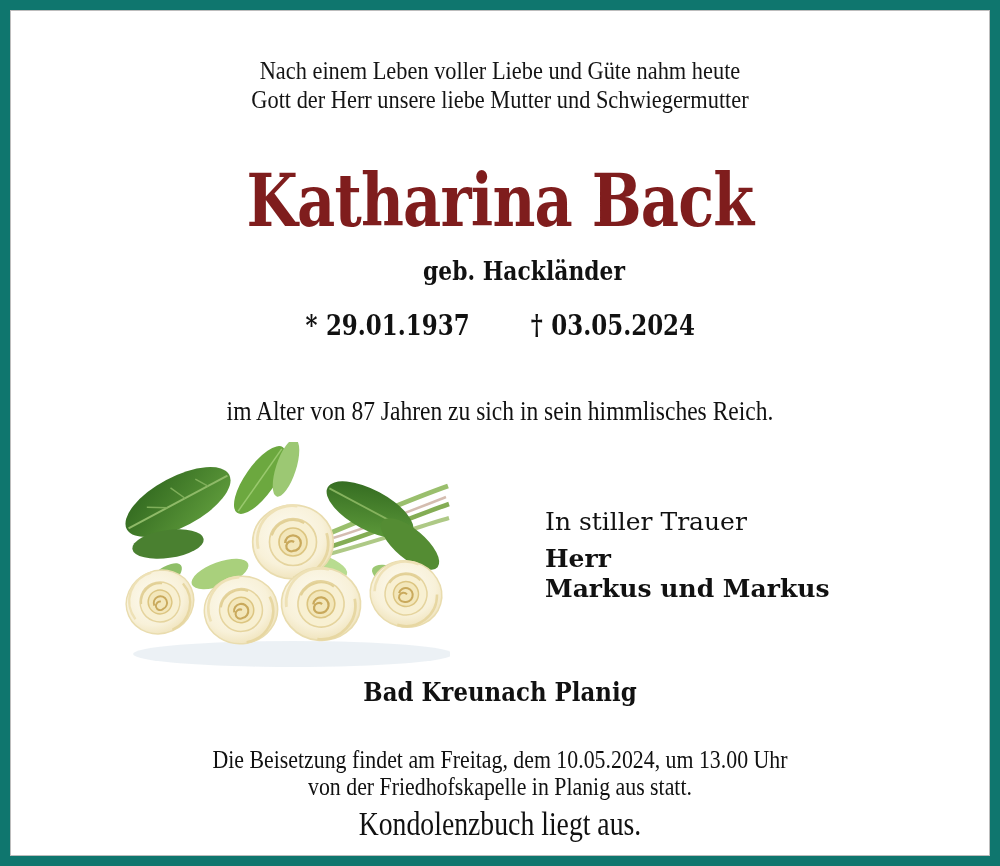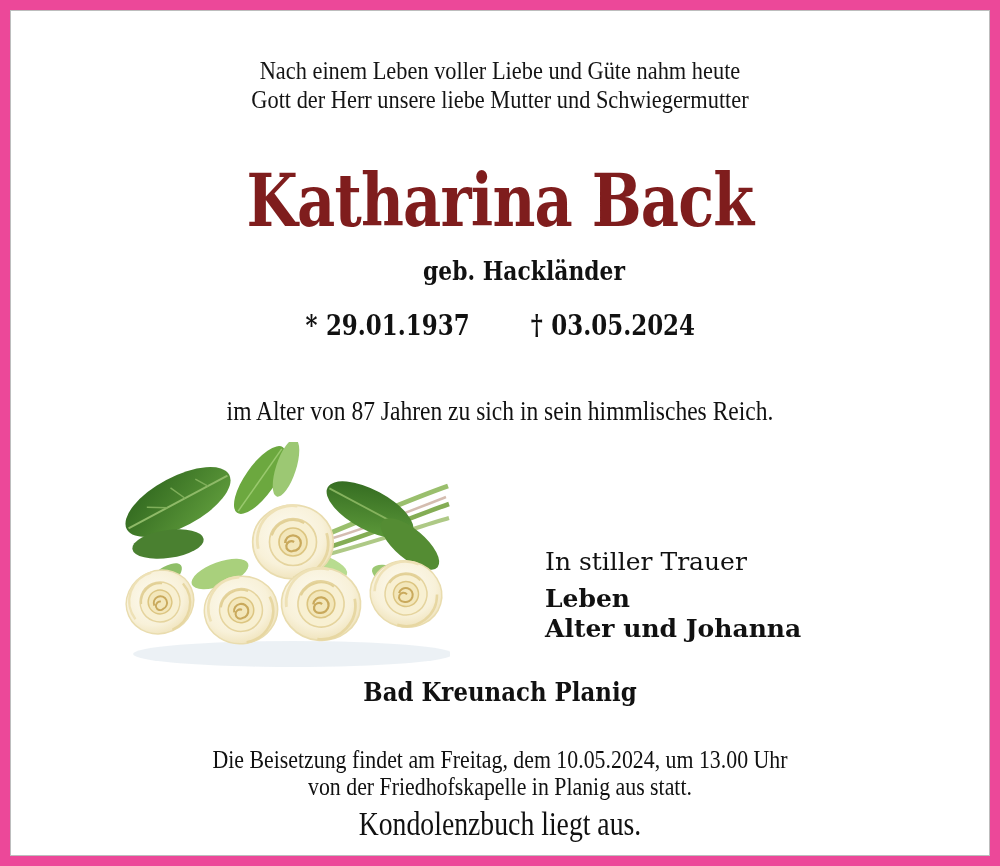--- a/index.html
+++ b/index.html
@@ -4,21 +4,21 @@
 <style>
   * { margin: 0; padding: 0; box-sizing: border-box; }
   html, body { background: #ffffff; }
   body { font-family: "Liberation Serif", serif; color: #111; }
 
   .page {
     position: relative;
     width: 1000px;
     height: 866px;
     background: #ffffff;
-    border: 10px solid #ec4899;
+    border: 10px solid #0f766e;
     box-shadow: inset 0 0 0 1px #bdbdbd;
     overflow: hidden;
   }
 
   .line { display: block; white-space: nowrap; }
 
   
   .cx  { transform: scaleX(0.86); transform-origin: 50% 50%; }
   .cx2 { transform: scaleX(0.84); transform-origin: 50% 50%; }
 
@@ -83,21 +83,21 @@
 
   .mourners {
     position: absolute;
     left: 535px;
     top: 497px;
     font-family: "DejaVu Serif", "Liberation Serif", serif;
     font-size: 25px;
     line-height: 30px;
     text-align: left;
   }
-  .mourners .m-head { font-weight: normal; margin-bottom: 7px; margin-top: 40px; }
+  .mourners .m-head { font-weight: normal; margin-bottom: 7px; }
   .mourners .m-name { font-weight: bold; }
 
   .place {
     top: 666px;
     font-family: "DejaVu Serif", "Liberation Serif", serif;
     font-weight: bold;
     font-size: 26px;
     line-height: 32px;
   }
   .place .line { transform: scaleX(0.88); transform-origin: 50% 50%; }
@@ -209,22 +209,22 @@
 
     <use href="#rose" transform="translate(185,100) scale(1.12)"></use>
     <use href="#rose" transform="translate(52,160) scale(0.95) rotate(-24)"></use>
     <use href="#rose" transform="translate(133,168) scale(1.02) rotate(-10)"></use>
     <use href="#rose" transform="translate(213,162) scale(1.1) rotate(6)"></use>
     <use href="#rose" transform="translate(298,152) scale(1.0) rotate(16)"></use>
   </svg>
 
   <div class="mourners">
     <div class="m-head">In stiller Trauer</div>
-    <div class="m-name">Leben</div>
-    <div class="m-name">Alter und Johanna</div>
+    <div class="m-name">Herr</div>
+    <div class="m-name">Markus und Markus</div>
   </div>
 
   <div class="center-block place">
     <span class="line">Bad Kreunach Planig</span>
   </div>
 
   <div class="center-block funeral">
     <span class="line cx2">Die Beisetzung findet am Freitag, dem 10.05.2024, um 13.00 Uhr</span>
     <span class="line cx2">von der Friedhofskapelle in Planig aus statt.</span>
   </div>

